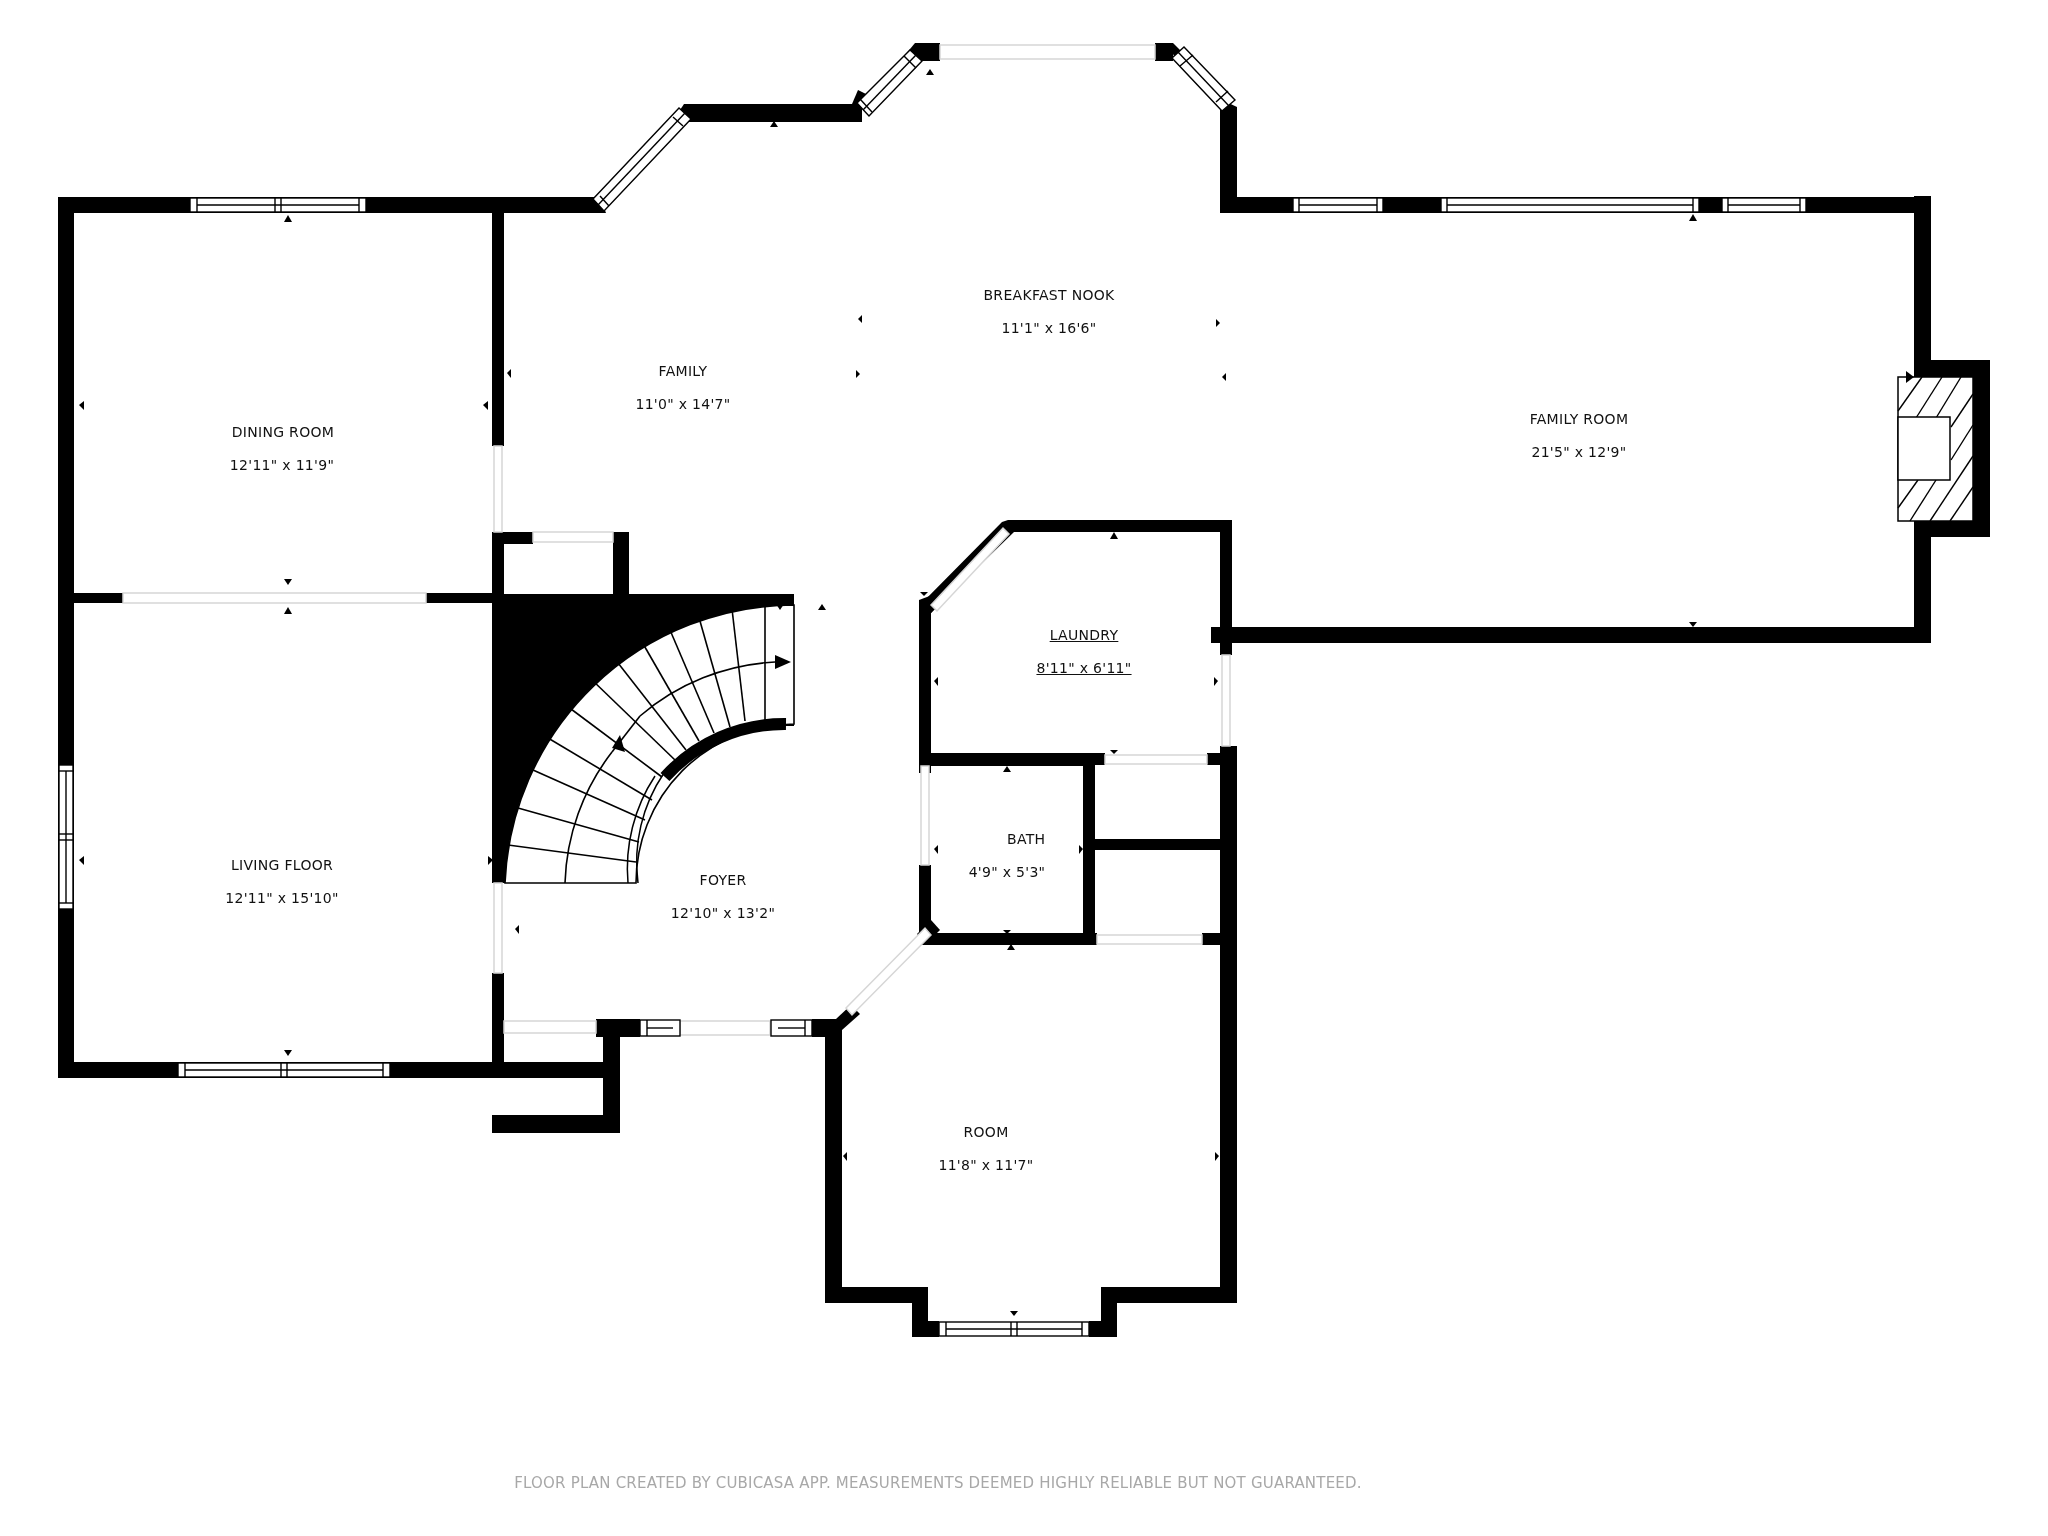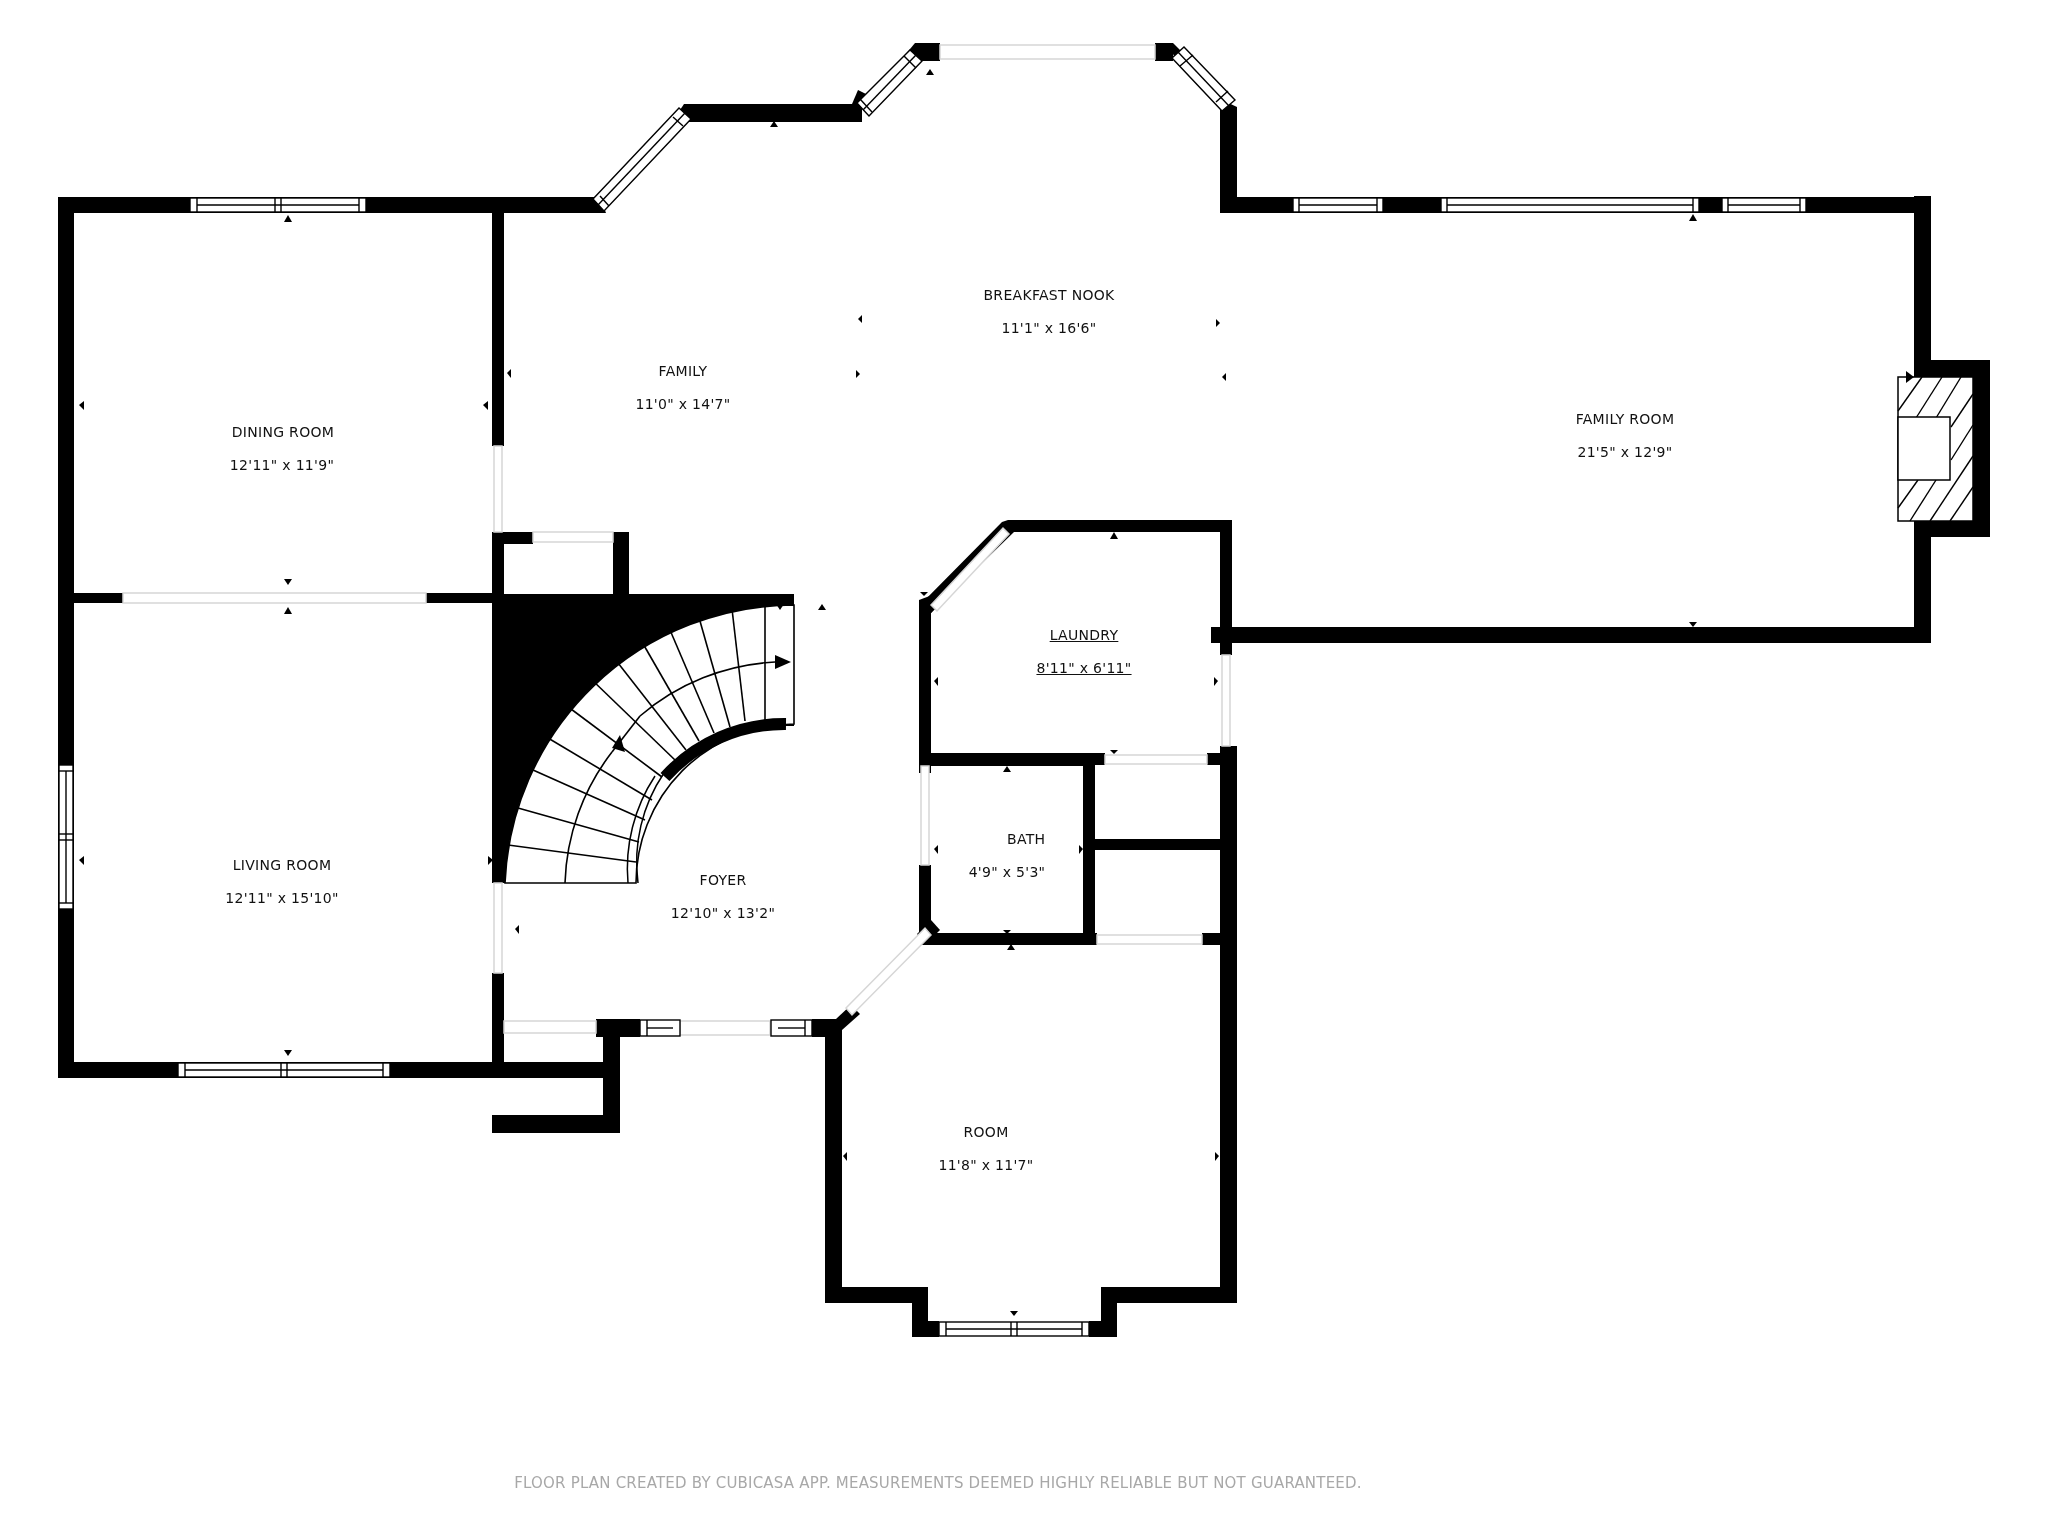--- a/index.html
+++ b/index.html
@@ -299,30 +299,30 @@
   <span class="dims">12'11" x 11'9"</span>
 </div>
 <div class="room-label" style="left:683px; top:388px;">
   <span class="name">FAMILY</span>
   <span class="dims">11'0" x 14'7"</span>
 </div>
 <div class="room-label" style="left:1049px; top:312px;">
   <span class="name">BREAKFAST NOOK</span>
   <span class="dims">11'1" x 16'6"</span>
 </div>
-<div class="room-label" style="left:1579px; top:436px;margin-left:46px;">
+<div class="room-label" style="left:1579px; top:436px;">
   <span class="name">FAMILY ROOM</span>
   <span class="dims">21'5" x 12'9"</span>
 </div>
 <div class="room-label" style="left:1084px; top:652px;text-decoration:underline;">
   <span class="name">LAUNDRY</span>
   <span class="dims">8'11" x 6'11"</span>
 </div>
 <div class="room-label" style="left:282px; top:882px;">
-  <span class="name">LIVING ROOM</span>
+  <span class="name">LIVING FLOOR</span>
   <span class="dims">12'11" x 15'10"</span>
 </div>
 <div class="room-label" style="left:723px; top:897px;">
   <span class="name">FOYER</span>
   <span class="dims">12'10" x 13'2"</span>
 </div>
 <div class="room-label" style="left:1007px; top:856px;text-align:right;">
   <span class="name">BATH</span>
   <span class="dims">4'9" x 5'3"</span>
 </div>

